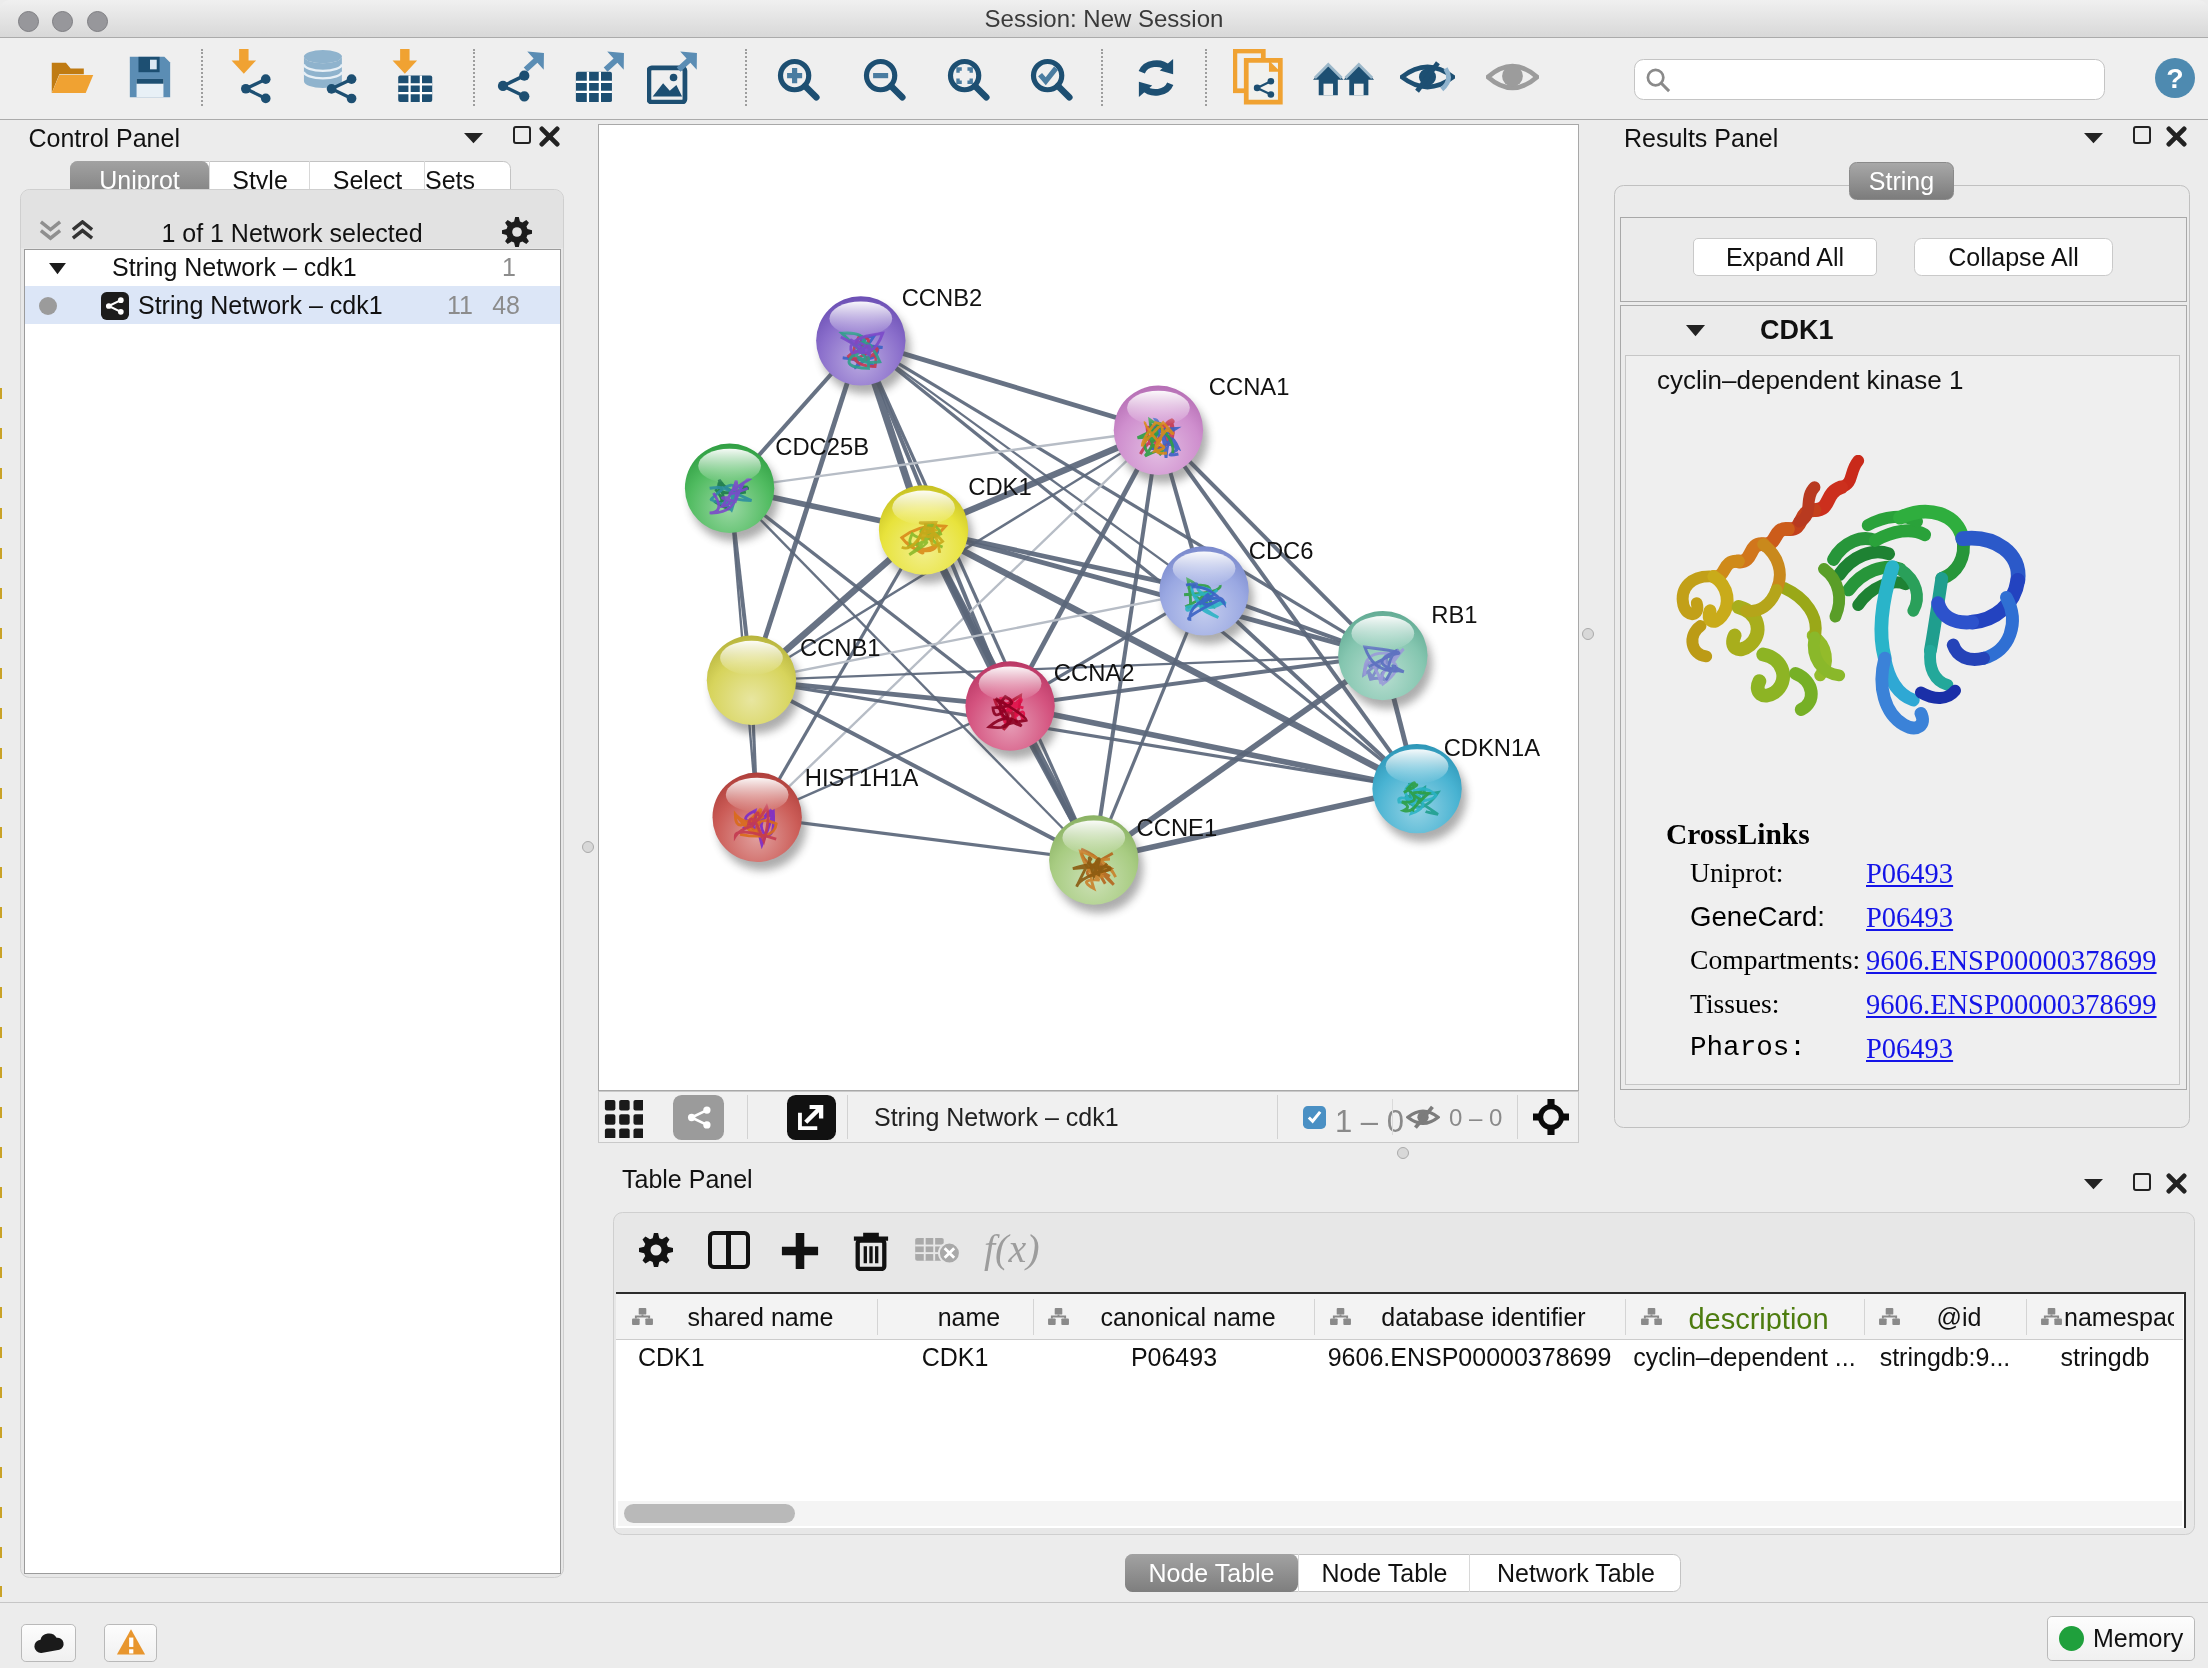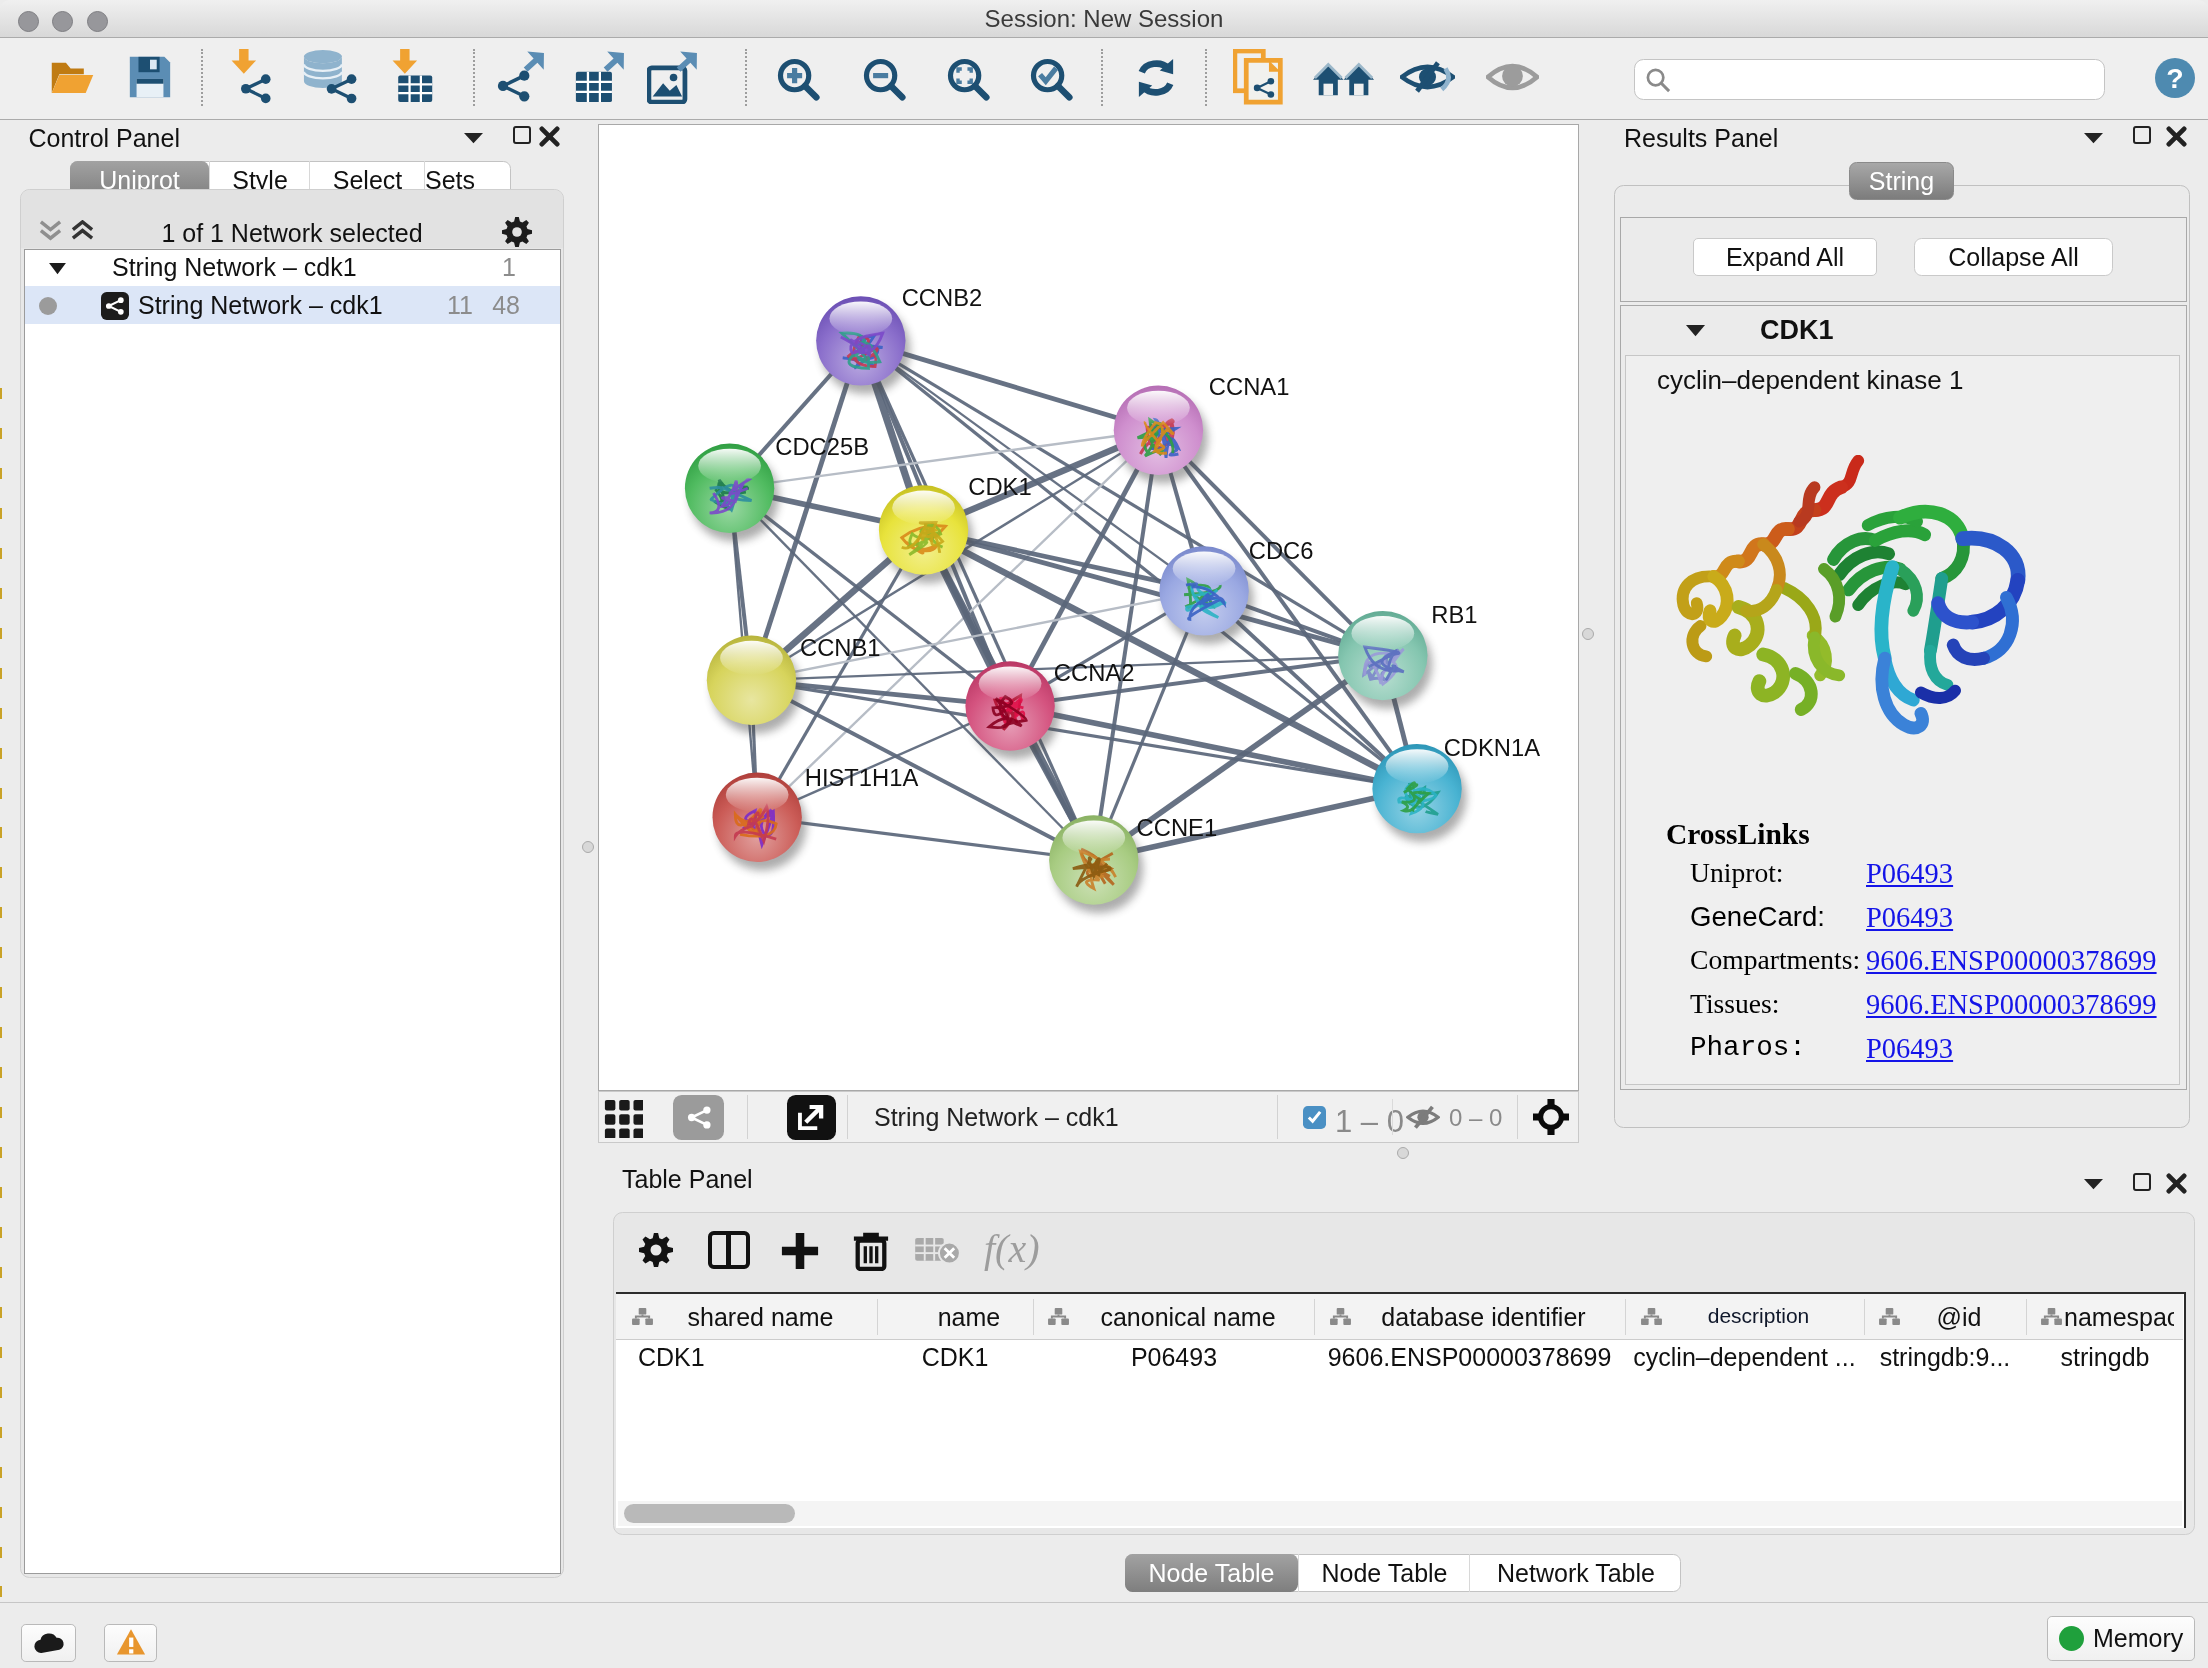--- a/index.html
+++ b/index.html
@@ -590,21 +590,21 @@
     <path d="M11,8 L11,11 M4,12 L4,10 L18,10 L18,12" stroke="#8a8a8a" stroke-width="2" fill="none"></path>
   </svg>
 <div style="position:absolute;left:1352px;top:1304px;width:263px;height:27px;font-size:25px;color:#111;text-align:center;overflow:hidden;white-space:nowrap">database identifier</div>
 <div style="position:absolute;left:1625px;top:1299px;width:0;height:36px;border-left:1.9px solid #d4d4d4"></div>
 <svg style="position:absolute;left:1641px;top:1307px" width="21" height="19" viewBox="0 0 22 20">
     <rect x="7" y="1" width="8" height="7" rx="1" fill="#8a8a8a"></rect>
     <rect x="0" y="12" width="8" height="7" rx="1" fill="#8a8a8a"></rect>
     <rect x="14" y="12" width="8" height="7" rx="1" fill="#8a8a8a"></rect>
     <path d="M11,8 L11,11 M4,12 L4,10 L18,10 L18,12" stroke="#8a8a8a" stroke-width="2" fill="none"></path>
   </svg>
-<div style="position:absolute;left:1663px;top:1304px;width:191px;height:27px;font-size:21px;color:#0f172a;text-align:center;overflow:hidden;white-space:nowrap">description</div>
+<div style="position:absolute;left:1663px;top:1304px;width:191px;height:27px;font-size:29px;color:#4d7c0f;text-align:center;overflow:hidden;white-space:nowrap">description</div>
 <div style="position:absolute;left:1864px;top:1299px;width:0;height:36px;border-left:1.9px solid #d4d4d4"></div>
 <svg style="position:absolute;left:1879px;top:1307px" width="21" height="19" viewBox="0 0 22 20">
     <rect x="7" y="1" width="8" height="7" rx="1" fill="#8a8a8a"></rect>
     <rect x="0" y="12" width="8" height="7" rx="1" fill="#8a8a8a"></rect>
     <rect x="14" y="12" width="8" height="7" rx="1" fill="#8a8a8a"></rect>
     <path d="M11,8 L11,11 M4,12 L4,10 L18,10 L18,12" stroke="#8a8a8a" stroke-width="2" fill="none"></path>
   </svg>
 <div style="position:absolute;left:1902px;top:1304px;width:114px;height:27px;font-size:25px;color:#111;text-align:center;overflow:hidden;white-space:nowrap">@id</div>
 <div style="position:absolute;left:2026px;top:1299px;width:0;height:36px;border-left:1.9px solid #d4d4d4"></div>
 <svg style="position:absolute;left:2041px;top:1307px" width="21" height="19" viewBox="0 0 22 20">

